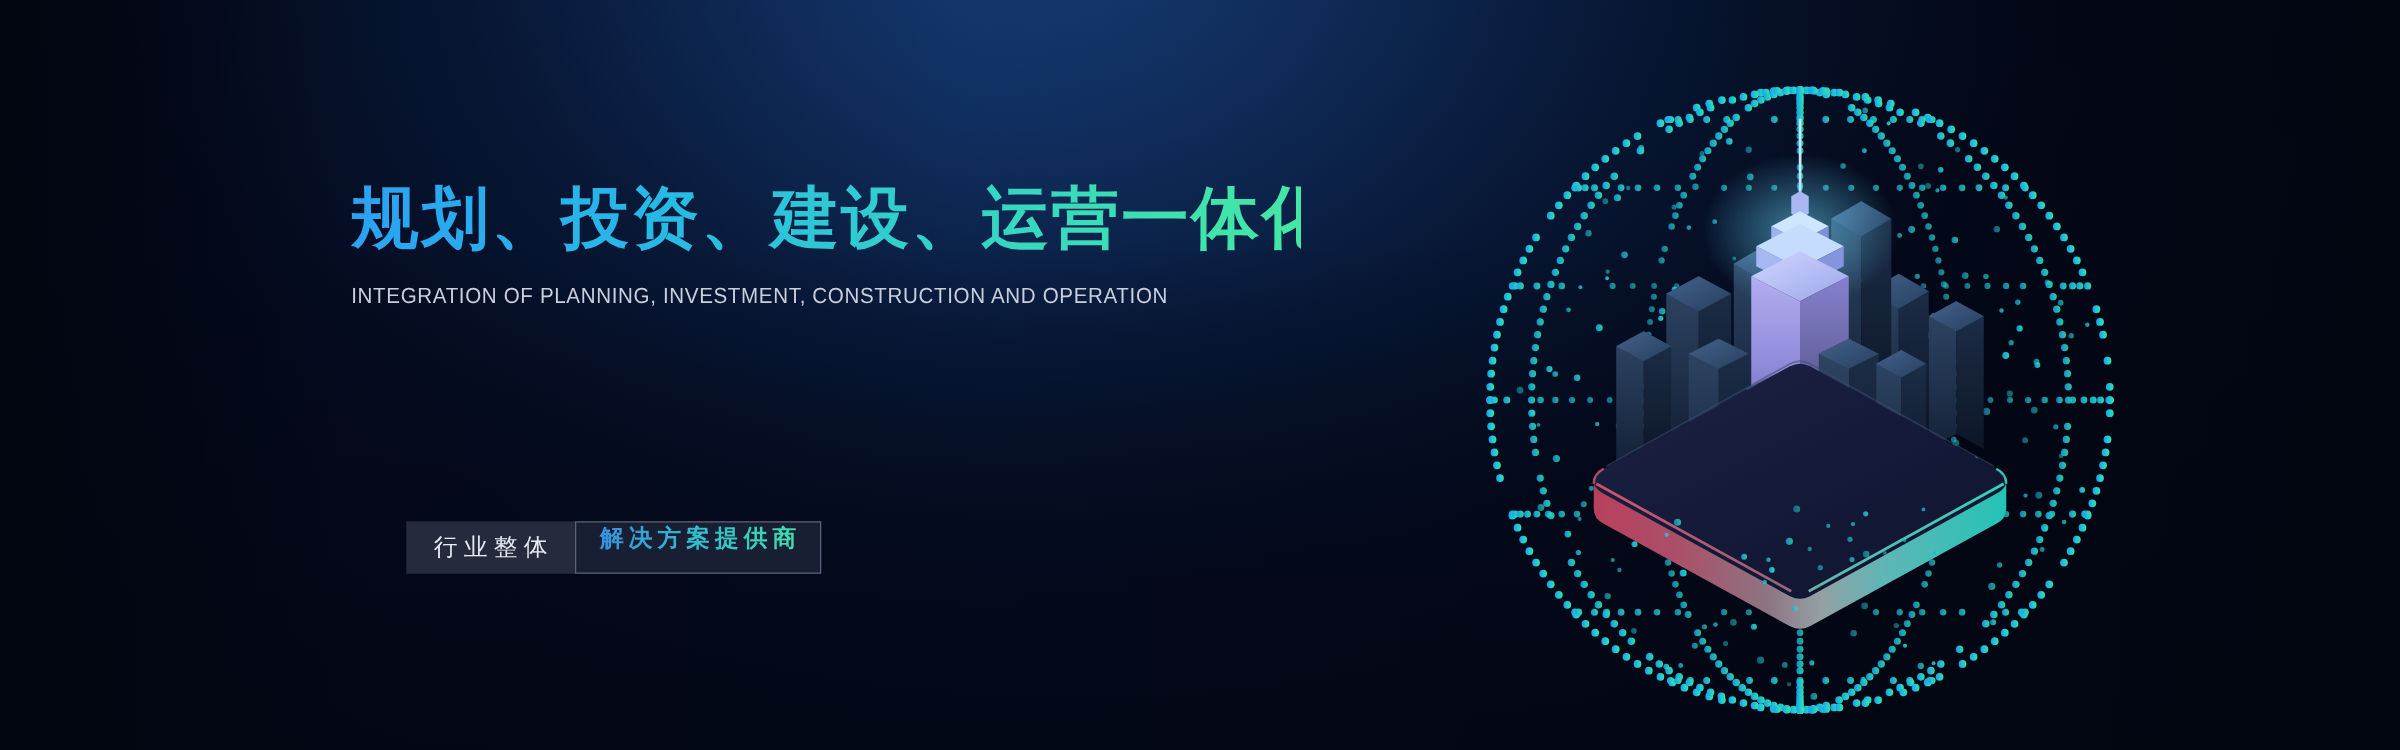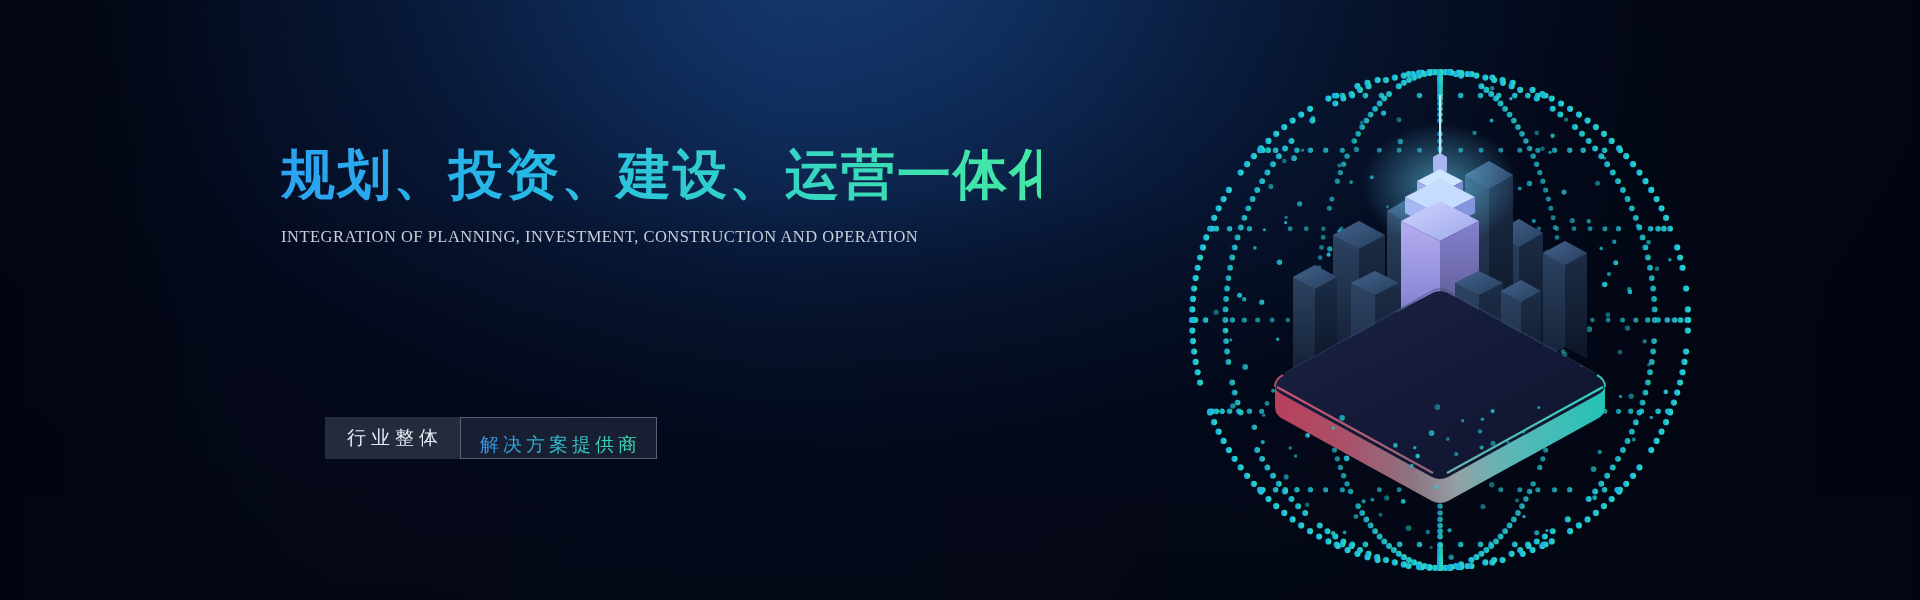--- a/index.html
+++ b/index.html
@@ -33,21 +33,21 @@
         rgba(2,7,22,0) 100%);
   }
   .bg-vignette {
     position:absolute; inset:0;
     background:
       linear-gradient(90deg, rgba(2,5,14,0.85) 0%, rgba(2,5,14,0.15) 14%, rgba(2,5,14,0) 40%, rgba(2,5,14,0.25) 72%, rgba(2,5,14,0.80) 100%),
       linear-gradient(180deg, rgba(2,5,14,0.10) 0%, rgba(2,5,14,0) 32%, rgba(3,8,22,0.55) 78%, rgba(3,8,22,0.88) 100%);
   }
 
   
-  .copy { position:absolute; left:281px; top:144px; width:760px;font-family:Liberation Serif, serif; }
+  .copy { position:absolute; left:281px; top:144px; width:760px; }
 
   .headline {
     font-size:54px; font-weight:700; letter-spacing:2px; line-height:1.18;
     white-space:nowrap;
     background-image:linear-gradient(90deg,#2ba2f2 0%,#27b9e6 32%,#33d2c9 62%,#3fe2ad 88%,#45e7a4 100%);
     -webkit-background-clip:text; background-clip:text;
     -webkit-text-fill-color:transparent; color:transparent;
   }
 
   .subhead {
@@ -65,25 +65,25 @@
   .badge-left {
     display:flex; align-items:center; justify-content:center;
     padding:0 17px;
     background:#252b3d;
     color:#e6eaf2;
     font-size:19px; letter-spacing:5px; text-indent:5px;
     font-weight:400;
     margin-left:44px;
   }
   .badge-right {
-    display:flex; align-items:flex-end; justify-content:center;
+    display:flex; align-items:flex-start; justify-content:center;
     padding:0 15px;
     background:#181f33;
     border:1px solid #59617a;
-    font-size:19px; letter-spacing:4px; text-indent:4px; font-weight:400;
+    font-size:19px; letter-spacing:4px; text-indent:4px; font-weight:700;
     background-image:linear-gradient(#181f33,#181f33);
   }
   .badge-right span {
     background-image:linear-gradient(90deg,#3a8fe0 0%,#31bcd0 48%,#3fe0ae 100%);
     -webkit-background-clip:text; background-clip:text;
     -webkit-text-fill-color:transparent; color:transparent;
     letter-spacing:4px; text-indent:4px;
   }
 
   

